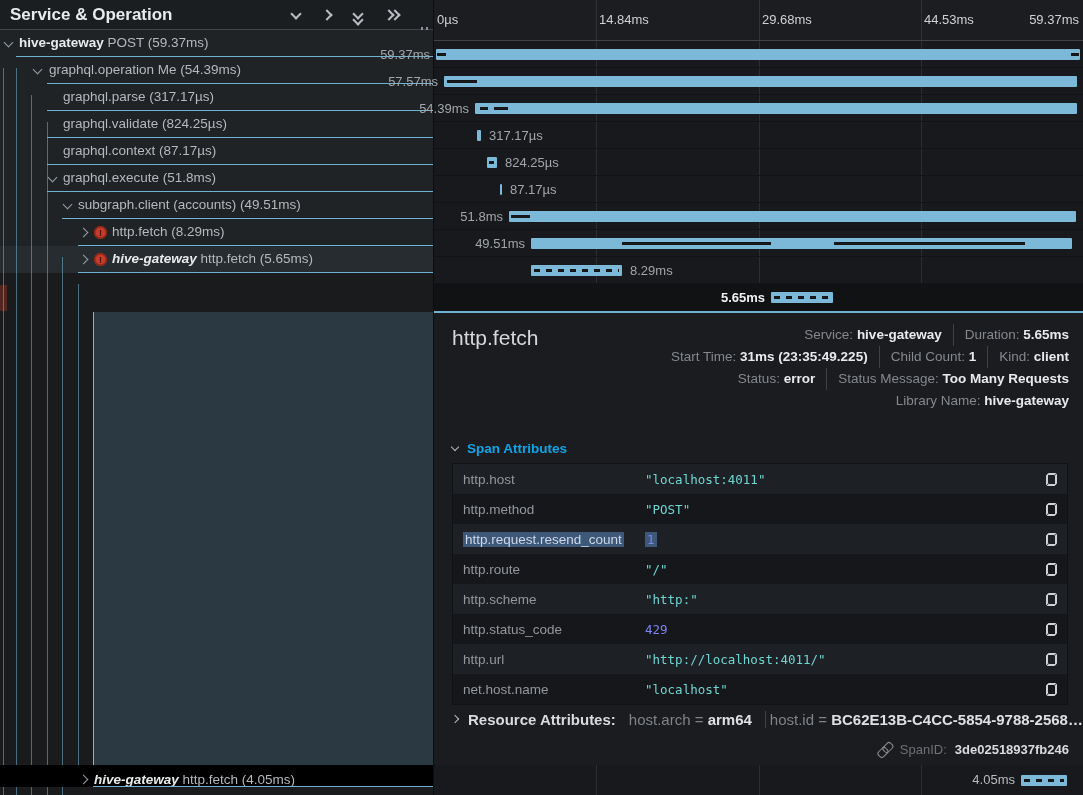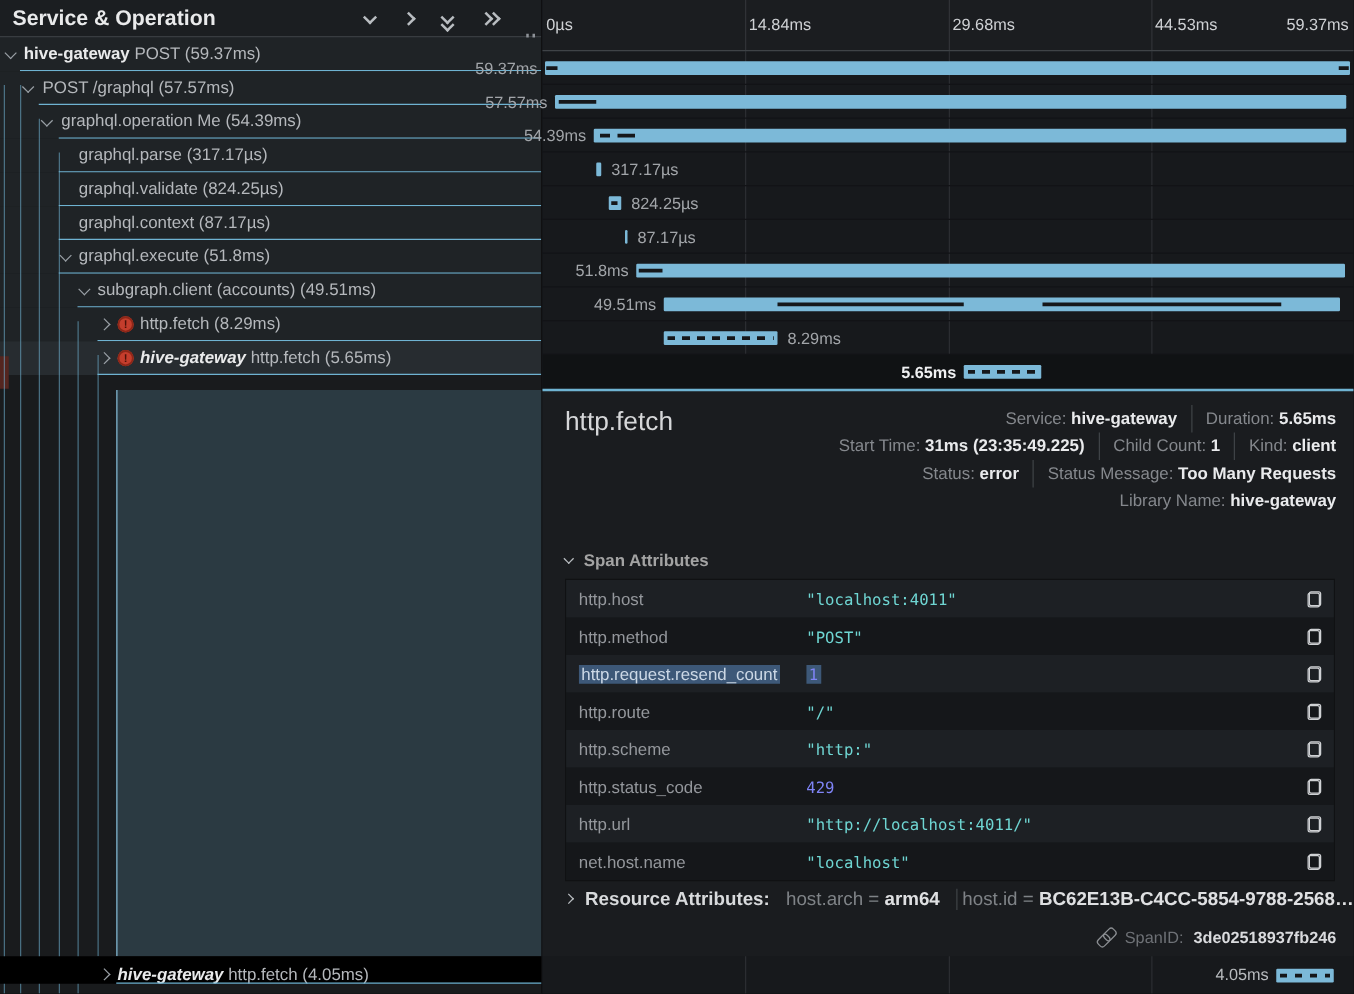--- a/index.html
+++ b/index.html
@@ -69,21 +69,21 @@
   
   .detail { position:absolute; left:0; top:311px; width:649px; height:454px; background:#1a1c1f; border-top:2px solid #6fb3d2; z-index:3; }
   .dtitle { position:absolute; left:18px; top:13px; font-size:21px; color:#d6d7d9; }
   .meta { position:absolute; right:14px; top:11px; }
   .mline { display:flex; justify-content:flex-end; line-height:22px; font-size:13.5px; }
   .mgroup { white-space:nowrap; }
   .mgroup.md { border-left:1px solid #3e4246; margin-left:11px; padding-left:11px; }
   .mlab { color:#85888d; }
   .mval { color:#e9eaec; font-weight:bold; }
 
-  .sattr-h { position:absolute; left:18px; top:128px; display:flex; align-items:center; font-size:13.5px; font-weight:bold; color:#a3a3a3; cursor:pointer; }
+  .sattr-h { position:absolute; left:18px; top:128px; display:flex; align-items:center; font-size:13.5px; font-weight:bold; color:#0ea5e9; cursor:pointer; }
   .sattr-h .chev { width:6px; height:6px; border-width:1.6px; border-color:#b9bdc1; margin-right:9px; margin-top:-3px; }
   .atable { position:absolute; left:18px; top:150px; width:616px; border:1px solid #101113; }
   .arow { display:flex; align-items:center; height:30px; padding:0 10px; font-size:13.5px; }
   .arow.odd { background:#1d2024; }
   .arow.even { background:#15171a; }
   .akey { width:182px; flex:none; color:#94979c; white-space:nowrap; overflow:hidden; }
   .akey .ksel { background:#3d5878; color:#ccd8e6; padding:1px 2px; border-radius:1px; }
   .aval { flex:1; font-family:"DejaVu Sans Mono", monospace; font-size:12.5px; white-space:nowrap; overflow:hidden; }
   .aval.str { color:#6fd6d3; }
   .aval.num { color:#7f84f6; }
@@ -137,25 +137,20 @@
         </span>
     </div>
 
     <div class="tree" id="tree">
         <div class="trow">
           <span class="chev d" style="left: 5px;"></span>
           <span class="tlabel" style="padding-left: 19px;"><b class="svc">hive-gateway</b> <span class="op">POST (59.37ms)</span></span>
           <i class="ul" style="left: 16px;"></i>
         </div>
         <div class="trow">
-          <span class="chev d" style="left: 19px;"></span>
-          <span class="tlabel" style="padding-left: 34px;"><span class="op">POST /graphql (57.57ms)</span></span>
-          <i class="ul" style="left: 31px;"></i>
-        </div>
-        <div class="trow">
           <span class="chev d" style="left: 34px;"></span>
           <span class="tlabel" style="padding-left: 49px;"><span class="op">graphql.operation Me (54.39ms)</span></span>
           <i class="ul" style="left: 47px;"></i>
         </div>
         <div class="trow">
           <span class="tlabel" style="padding-left: 63px;"><span class="op">graphql.parse (317.17µs)</span></span>
           <i class="ul" style="left: 47px;"></i>
         </div>
         <div class="trow">
           <span class="tlabel" style="padding-left: 63px;"><span class="op">graphql.validate (824.25µs)</span></span>

